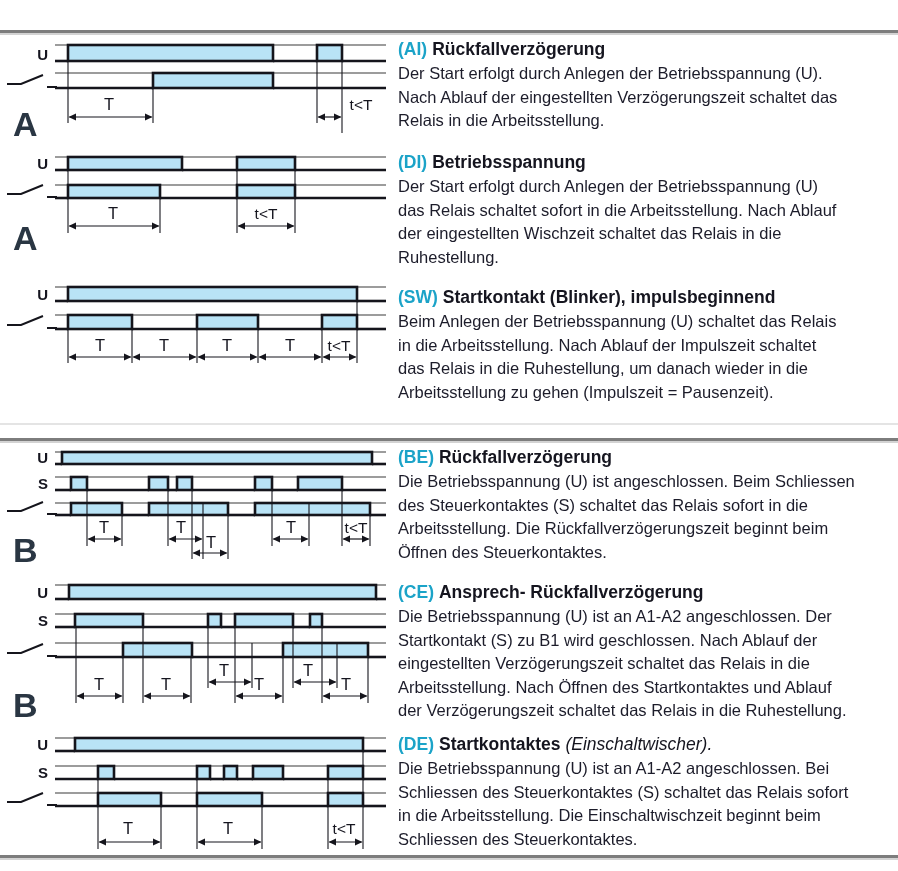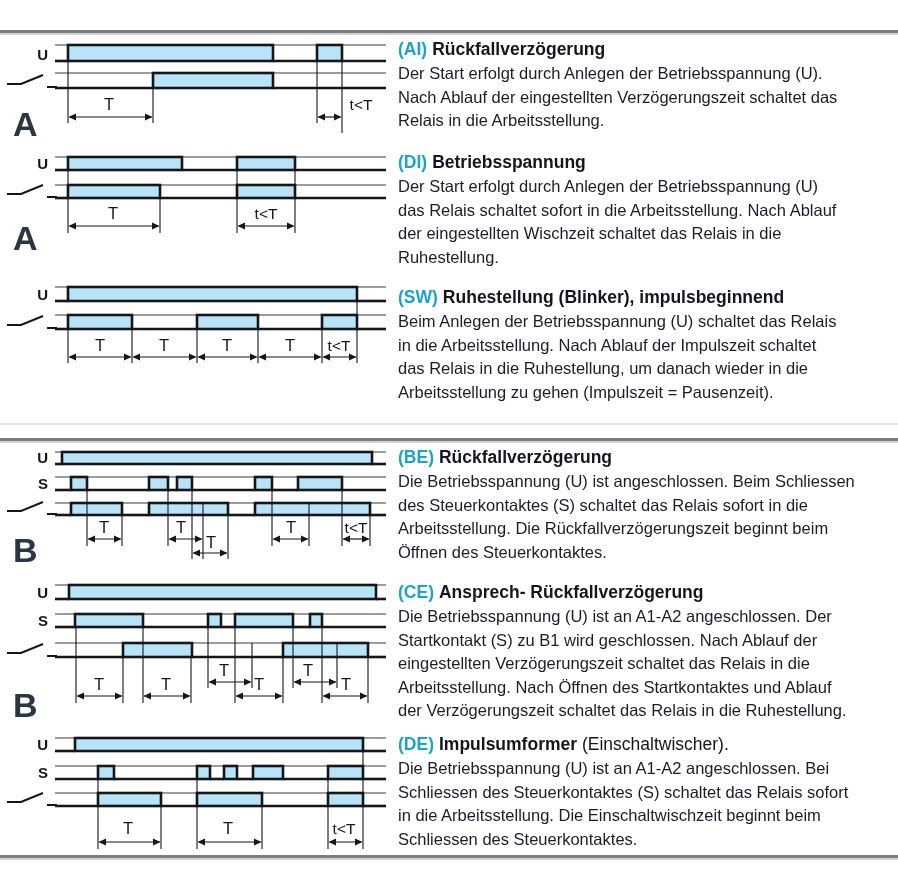--- a/index.html
+++ b/index.html
@@ -11,21 +11,21 @@
     position:absolute;left:0;width:898px;height:3px;
     background:#7d7d7d;border-bottom:2px solid #d3d3d3;
   }
   .divider-faint{
     position:absolute;left:0;width:898px;height:2px;background:#e4e4e4;
   }
   #diagram-canvas{position:absolute;left:0;top:0;}
   .block{position:absolute;left:398px;width:502px;}
   .block-title{font-size:17.5px;font-weight:bold;color:#15151f;line-height:22px;}
   .code{color:#1ba3c8;margin-right:5px;}
-  .tsuffix{font-weight:normal;}
+  .tsuffix{font-weight:normal;font-style:italic;}
   .block-body{
     margin-top:2px;font-size:16.5px;line-height:23.5px;color:#1c1c2a;
     white-space:pre-line;
   }
 </style>
 </head>
 <body>
 
 <div class="page">
 
@@ -410,21 +410,21 @@
 
   <div class="block" style="top:151px">
     <div class="block-title"><span class="code">(DI)</span><span class="tmain">Betriebsspannung</span><span class="tsuffix"></span></div>
     <div class="block-body">Der Start erfolgt durch Anlegen der Betriebsspannung (U)
 das Relais schaltet sofort in die Arbeitsstellung. Nach Ablauf
 der eingestellten Wischzeit schaltet das Relais in die
 Ruhestellung.</div>
   </div>
 
   <div class="block" style="top:286px">
-    <div class="block-title"><span class="code">(SW)</span><span class="tmain">Ruhestellung (Blinker), impulsbeginnend</span><span class="tsuffix"></span></div>
+    <div class="block-title"><span class="code">(SW)</span><span class="tmain">Startkontakt (Blinker), impulsbeginnend</span><span class="tsuffix"></span></div>
     <div class="block-body">Beim Anlegen der Betriebsspannung (U) schaltet das Relais
 in die Arbeitsstellung. Nach Ablauf der Impulszeit schaltet
 das Relais in die Ruhestellung, um danach wieder in die
 Arbeitsstellung zu gehen (Impulszeit = Pausenzeit).</div>
   </div>
 
   <div class="block" style="top:446px">
     <div class="block-title"><span class="code">(BE)</span><span class="tmain">Rückfallverzögerung</span><span class="tsuffix"></span></div>
     <div class="block-body">Die Betriebsspannung (U) ist angeschlossen. Beim Schliessen
 des Steuerkontaktes (S) schaltet das Relais sofort in die
@@ -435,20 +435,20 @@
   <div class="block" style="top:581px">
     <div class="block-title"><span class="code">(CE)</span><span class="tmain">Ansprech- Rückfallverzögerung</span><span class="tsuffix"></span></div>
     <div class="block-body">Die Betriebsspannung (U) ist an A1-A2 angeschlossen. Der
 Startkontakt (S) zu B1 wird geschlossen. Nach Ablauf der
 eingestellten Verzögerungszeit schaltet das Relais in die
 Arbeitsstellung. Nach Öffnen des Startkontaktes und Ablauf
 der Verzögerungszeit schaltet das Relais in die Ruhestellung.</div>
   </div>
 
   <div class="block" style="top:733px">
-    <div class="block-title"><span class="code">(DE)</span><span class="tmain">Impulsumformer</span><span class="tsuffix"> (Einschaltwischer).</span></div>
+    <div class="block-title"><span class="code">(DE)</span><span class="tmain">Startkontaktes</span><span class="tsuffix"> (Einschaltwischer).</span></div>
     <div class="block-body">Die Betriebsspannung (U) ist an A1-A2 angeschlossen. Bei
 Schliessen des Steuerkontaktes (S) schaltet das Relais sofort
 in die Arbeitsstellung. Die Einschaltwischzeit beginnt beim
 Schliessen des Steuerkontaktes.</div>
   </div>
 
 </div>
 
 </body></html>

